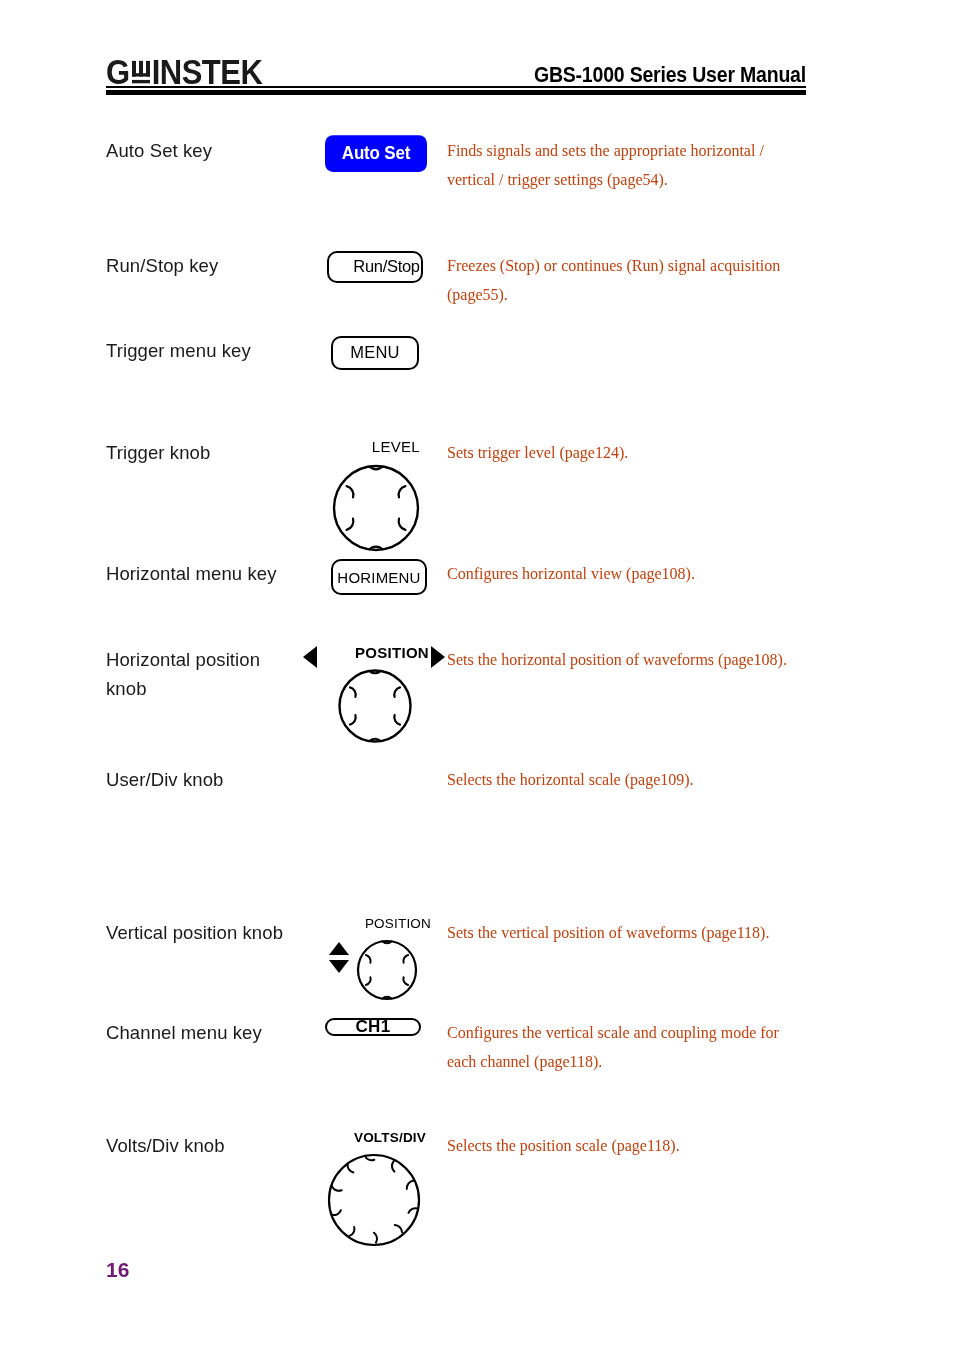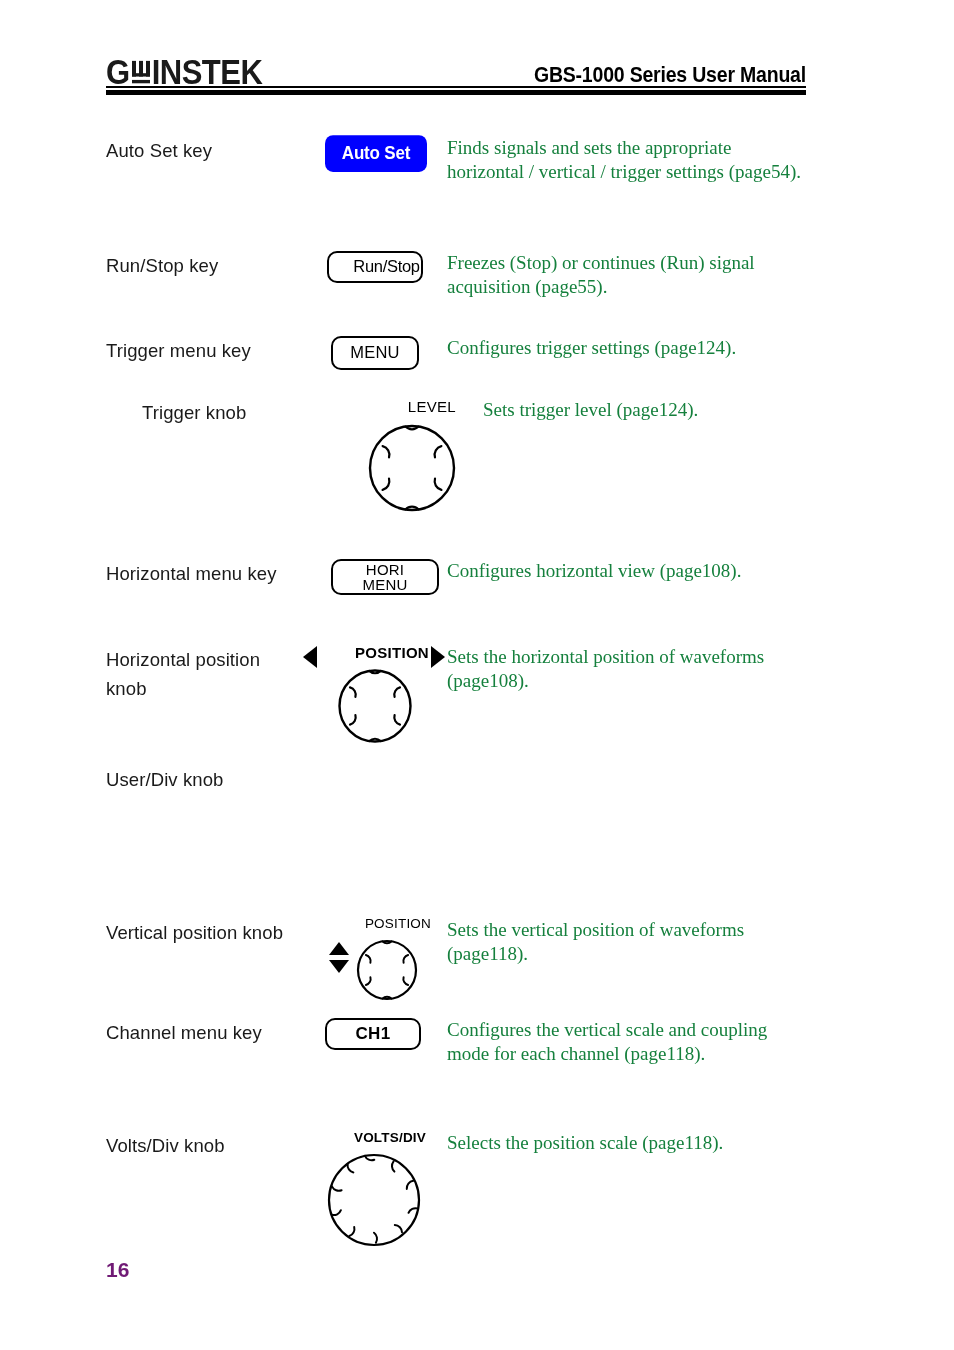--- a/index.html
+++ b/index.html
@@ -116,23 +116,23 @@
     top: 0;
     width: 135px;
     height: 100%;
   }
   .col-desc {
     position: absolute;
     left: 341px;
     top: 0;
     width: 365px;
     font-family: "Liberation Serif", serif;
-    font-size: 19px;
-    line-height: 24px;
-    color: #15803d;
+    font-size: 16px;
+    line-height: 29px;
+    color: #c2410c;
   }
 
   
   .btn {
     position: absolute;
     box-sizing: border-box;
     display: flex;
     align-items: center;
     justify-content: center;
     text-align: center;
@@ -172,33 +172,33 @@
     left: 20px;
     top: 0px;
     width: 88px;
     height: 34px;
     font-size: 16.5px;
     letter-spacing: 0.2px;
   }
   .btn-horimenu {
     left: 20px;
     top: 0px;
-    width: 108px;
+    width: 96px;
     height: 36px;
     font-size: 15px;
     letter-spacing: 0.2px;
-    flex-direction: column;
+    flex-direction: row;
     justify-content: center;
     line-height: 1.0;
   }
   .btn-ch1 {
     left: 14px;
     top: 0px;
     width: 96px;
-    height: 32px;
+    height: 18px;
     font-size: 17px;
     font-weight: bold;
     letter-spacing: 0.3px;
   }
 
   
   .knob-label {
     position: absolute;
     font-family: "Liberation Sans", sans-serif;
     font-size: 15px;
@@ -286,24 +286,23 @@
       <div class="btn btn-outline btn-runstop">Run/Stop</div>
     </div>
     <div class="col-desc">Freezes (Stop) or continues (Run) signal acquisition (page55).</div>
   </div>
 
   <div class="row" style="top:336px; height:70px;">
     <div class="col-label">Trigger menu key</div>
     <div class="col-graphic">
       <div class="btn btn-outline btn-menu">MENU</div>
     </div>
-    <div class="col-desc">Configures trigger settings (page124).</div>
-  </div>
-
-  <div class="row" style="top:398px; height:125px;margin-left:36px;">
+  </div>
+
+  <div class="row" style="top:438px; height:125px;">
     <div class="col-label">Trigger knob</div>
     <div class="col-graphic">
       <div class="knob-label" style="left:19px; top:0px; width:90px;">LEVEL</div>
       <svg class="knob-svg" style="left:19px; top:24px;" width="92" height="92" viewBox="0 0 92 92">
         <circle cx="46" cy="46" r="42" fill="#ffffff" stroke="#000000" stroke-width="2.4"></circle>
         <g fill="none" stroke="#000000" stroke-width="2.2" stroke-linecap="round">
           <path d="M 39.5 4.6 A 9 9 0 0 0 52.5 4.6"></path>
           <path d="M 75.4 24.1 A 9 9 0 0 0 69.0 35.4"></path>
           <path d="M 69.0 56.6 A 9 9 0 0 0 75.4 67.9"></path>
           <path d="M 52.5 87.4 A 9 9 0 0 0 39.5 87.4"></path>
@@ -342,20 +341,21 @@
           <path d="M 14.0 57.6 A 7.6 7.6 0 0 0 19.4 48.1"></path>
           <path d="M 19.4 29.9 A 7.6 7.6 0 0 0 14.0 20.4"></path>
         </g>
       </svg>
     </div>
     <div class="col-desc">Sets the horizontal position of waveforms (page108).</div>
   </div>
 
   <div class="row" style="top:765px; height:135px;">
     <div class="col-label">User/Div knob</div>
+    <div class="col-desc">Selects the horizontal scale (page109).</div>
   </div>
 
   <div class="row" style="top:918px; height:100px;">
     <div class="col-label">Vertical position knob</div>
     <div class="col-graphic">
       <div class="knob-label small" style="left:20px; top:-2px; width:100px;">POSITION</div>
       <div class="tri tri-up" style="left:18px; top:24px;"></div>
       <div class="tri tri-down" style="left:18px; top:42px;"></div>
       <svg class="knob-svg" style="left:44px; top:20px;" width="64" height="64" viewBox="0 0 64 64">
         <circle cx="32" cy="32" r="29" fill="#ffffff" stroke="#000000" stroke-width="2.2"></circle>

